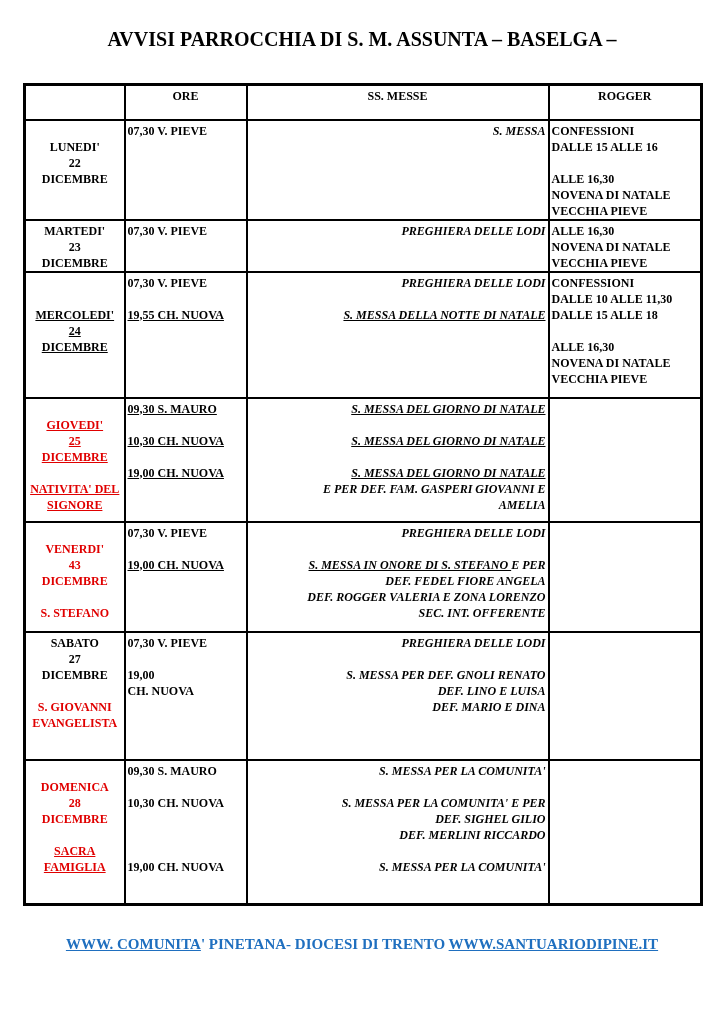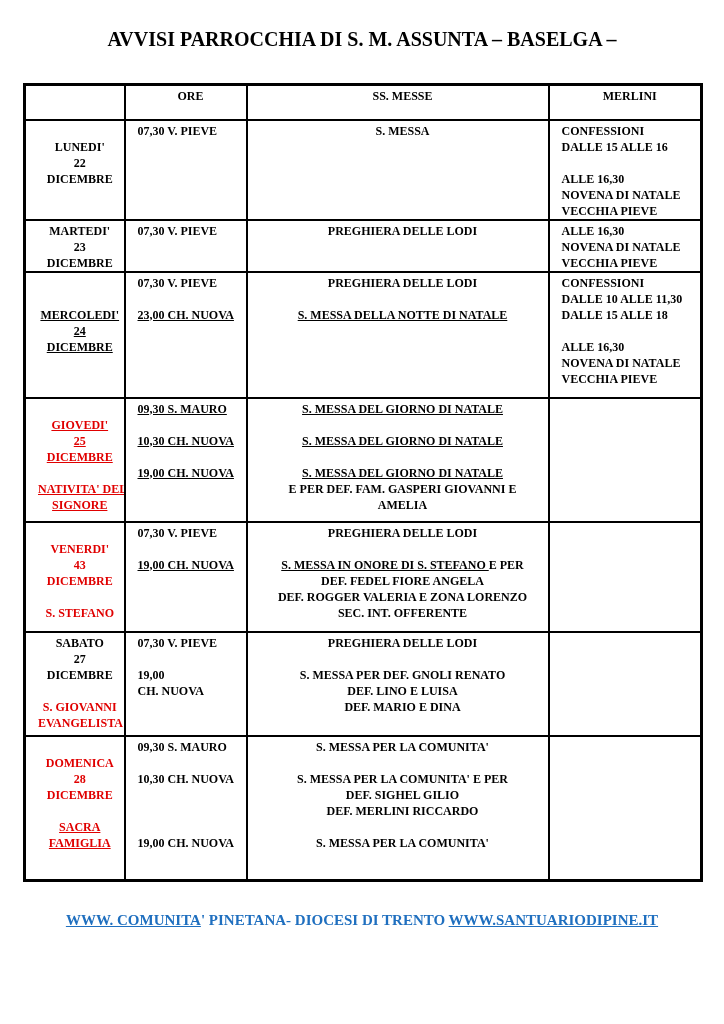--- a/index.html
+++ b/index.html
@@ -15,27 +15,27 @@
   table.schedule{
     margin:30px 0 0 23px;
     border-collapse:collapse;table-layout:fixed;
     width:677px;
     border:3px solid #000;
   }
   table.schedule td,table.schedule th{
     border:2px solid #000;
     vertical-align:top;
     font-size:12px;line-height:16px;font-weight:bold;
-    padding:2px 2px 0 12px;
+    padding:2px 2px 0 2px;
     overflow:hidden;
   }
   th.hdr{text-align:center;font-weight:bold;}
   td.day-cell{text-align:center;}
   td.ore-cell{text-align:left;padding-left:3px;}
-  td.messe-cell{text-align:center;padding-left:4px;}
+  td.messe-cell{text-align:right;padding-left:4px;font-style:italic;}
   td.avvisi-cell{}
   .line{min-height:16px;white-space:nowrap;}
   .red{color:var(--accent-red);}
   .u{text-decoration:underline;}
   .footer{
     margin-top:30px;text-align:center;
     font-size:15px;font-weight:bold;color:var(--link-blue);
   }
   .footer .u{cursor:pointer;}
 </style>
@@ -51,21 +51,21 @@
     <col style="width:100px">
       <col style="width:122px">
       <col style="width:302px">
       <col style="width:153px">
   </colgroup>
   <thead>
     <tr style="height:35px">
       <th class="hdr"></th>
       <th class="hdr">ORE</th>
       <th class="hdr">SS. MESSE</th>
-      <th class="hdr">MERLINI</th>
+      <th class="hdr">ROGGER</th>
     </tr>
   </thead>
   <tbody id="schedule-body">
       <tr style="height: 95px;">
         <td class="day-cell">
           <div class="line">&nbsp;</div>
           <div class="line"><span>LUNEDI'</span></div>
           <div class="line"><span>22</span></div>
           <div class="line"><span>DICEMBRE</span></div>
         </td>
@@ -106,21 +106,21 @@
         <td class="day-cell">
           <div class="line">&nbsp;</div>
           <div class="line">&nbsp;</div>
           <div class="line"><span class="u">MERCOLEDI'</span></div>
           <div class="line"><span class="u">24</span></div>
           <div class="line"><span class="u">DICEMBRE</span></div>
         </td>
         <td class="ore-cell">
           <div class="line"><span>07,30 V. PIEVE</span></div>
           <div class="line">&nbsp;</div>
-          <div class="line"><span class="u">23,00 CH. NUOVA</span></div>
+          <div class="line"><span class="u">19,55 CH. NUOVA</span></div>
         </td>
         <td class="messe-cell">
           <div class="line"><span>PREGHIERA DELLE LODI</span></div>
           <div class="line">&nbsp;</div>
           <div class="line"><span class="u">S. MESSA DELLA NOTTE DI NATALE</span></div>
         </td>
         <td class="avvisi-cell">
           <div class="line"><span>CONFESSIONI</span></div>
           <div class="line"><span>DALLE 10 ALLE 11,30</span></div>
           <div class="line"><span>DALLE 15 ALLE 18</span></div>
@@ -175,21 +175,21 @@
         <td class="messe-cell">
           <div class="line"><span>PREGHIERA DELLE LODI</span></div>
           <div class="line">&nbsp;</div>
           <div class="line"><span class="u">S. MESSA IN ONORE DI S. STEFANO </span><span> E PER</span></div>
           <div class="line"><span>DEF. FEDEL FIORE ANGELA</span></div>
           <div class="line"><span>DEF. ROGGER VALERIA E ZONA LORENZO</span></div>
           <div class="line"><span>SEC. INT. OFFERENTE</span></div>
         </td>
         <td class="avvisi-cell"></td>
       </tr>
-      <tr style="height: 104px;">
+      <tr style="height: 128px;">
         <td class="day-cell">
           <div class="line"><span>SABATO</span></div>
           <div class="line"><span>27</span></div>
           <div class="line"><span>DICEMBRE</span></div>
           <div class="line">&nbsp;</div>
           <div class="line"><span class="red">S. GIOVANNI</span></div>
           <div class="line"><span class="red">EVANGELISTA</span></div>
         </td>
         <td class="ore-cell">
           <div class="line"><span>07,30 V. PIEVE</span></div>

